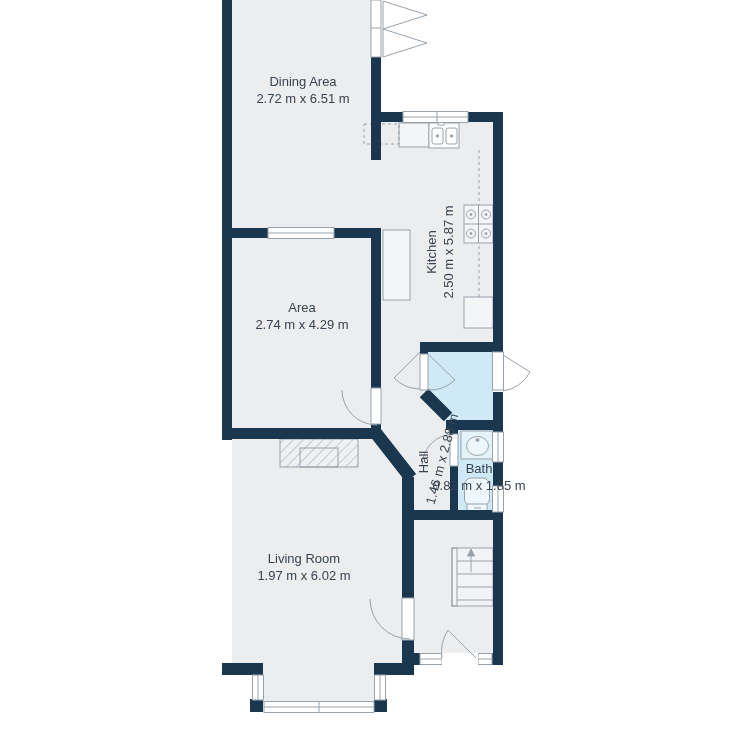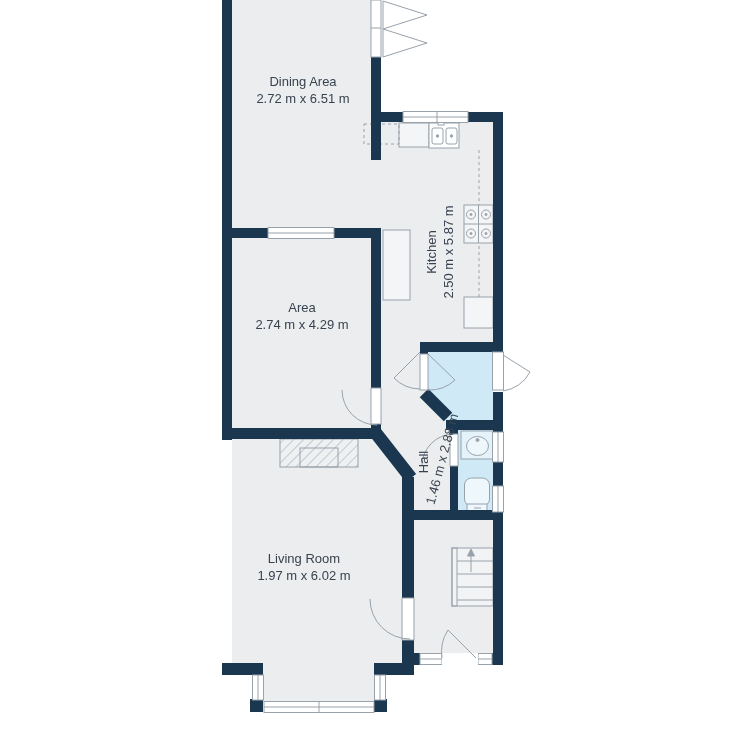--- a/index.html
+++ b/index.html
@@ -244,20 +244,24 @@
   </div>
 
 
   <div class="label rot90" style="left:423px;top:462px">
     <div>Hall</div>
   </div>
   <div class="label rot75" style="left:442px;top:459px">
     <div class="dims">1.46 m x 2.88 m</div>
   </div>
 
+  <div class="label" style="left:479px;top:477px">
+    <div>Bath</div>
+    <div class="dims">0.82 m x 1.85 m</div>
+  </div>
 
   <div class="label" style="left:304px;top:567px">
     <div>Living Room</div>
     <div class="dims">1.97 m x 6.02 m</div>
   </div>
 
 
 </div>
 
 </body></html>

